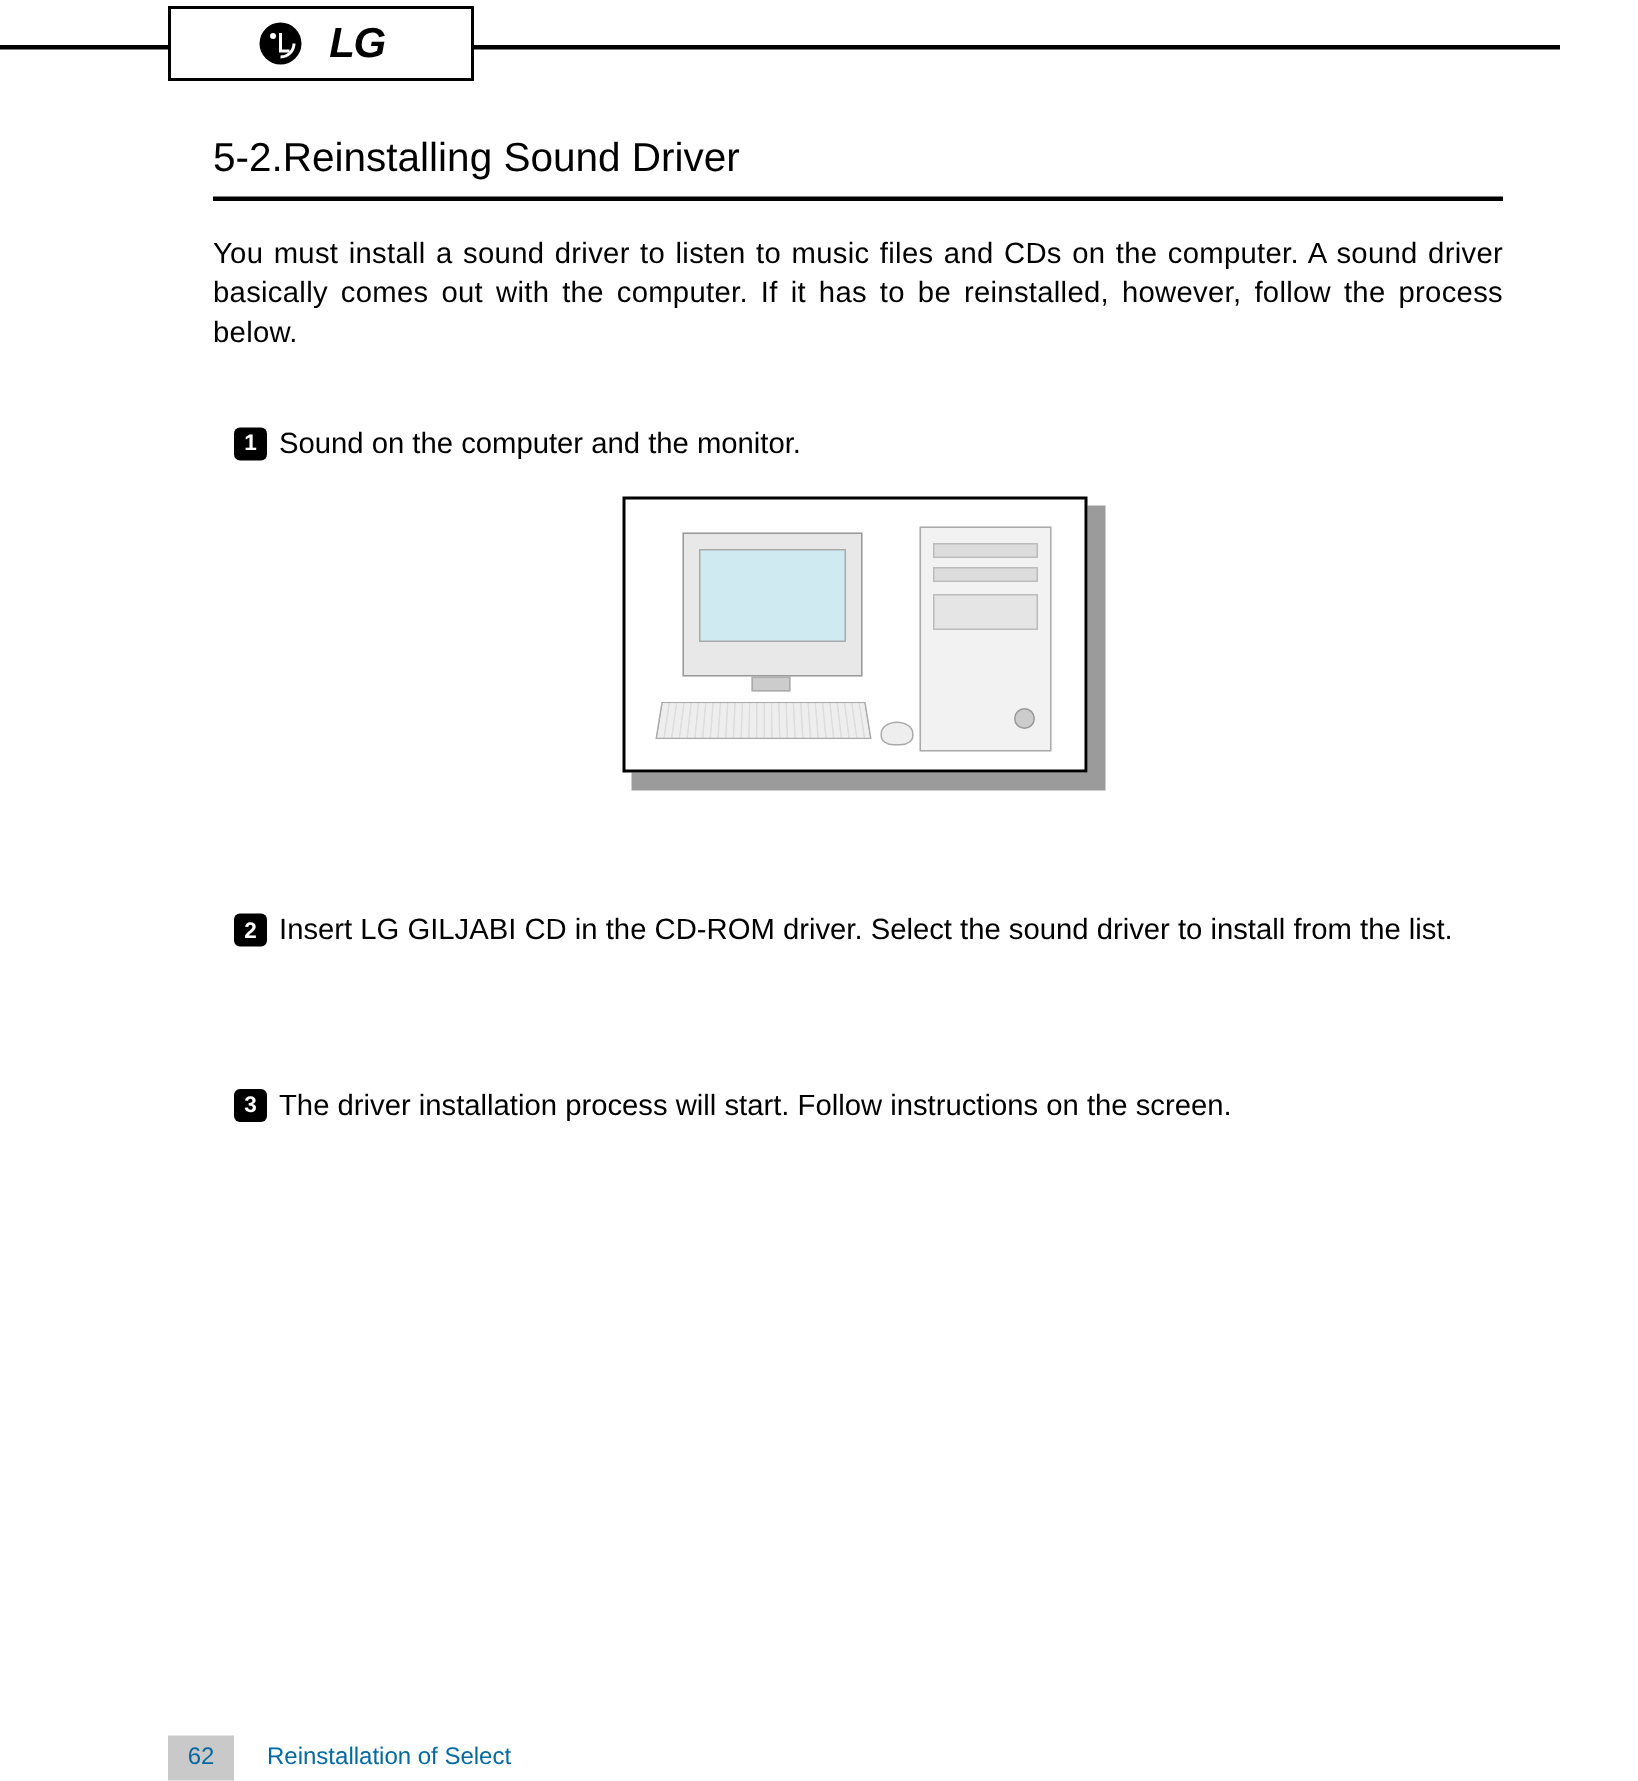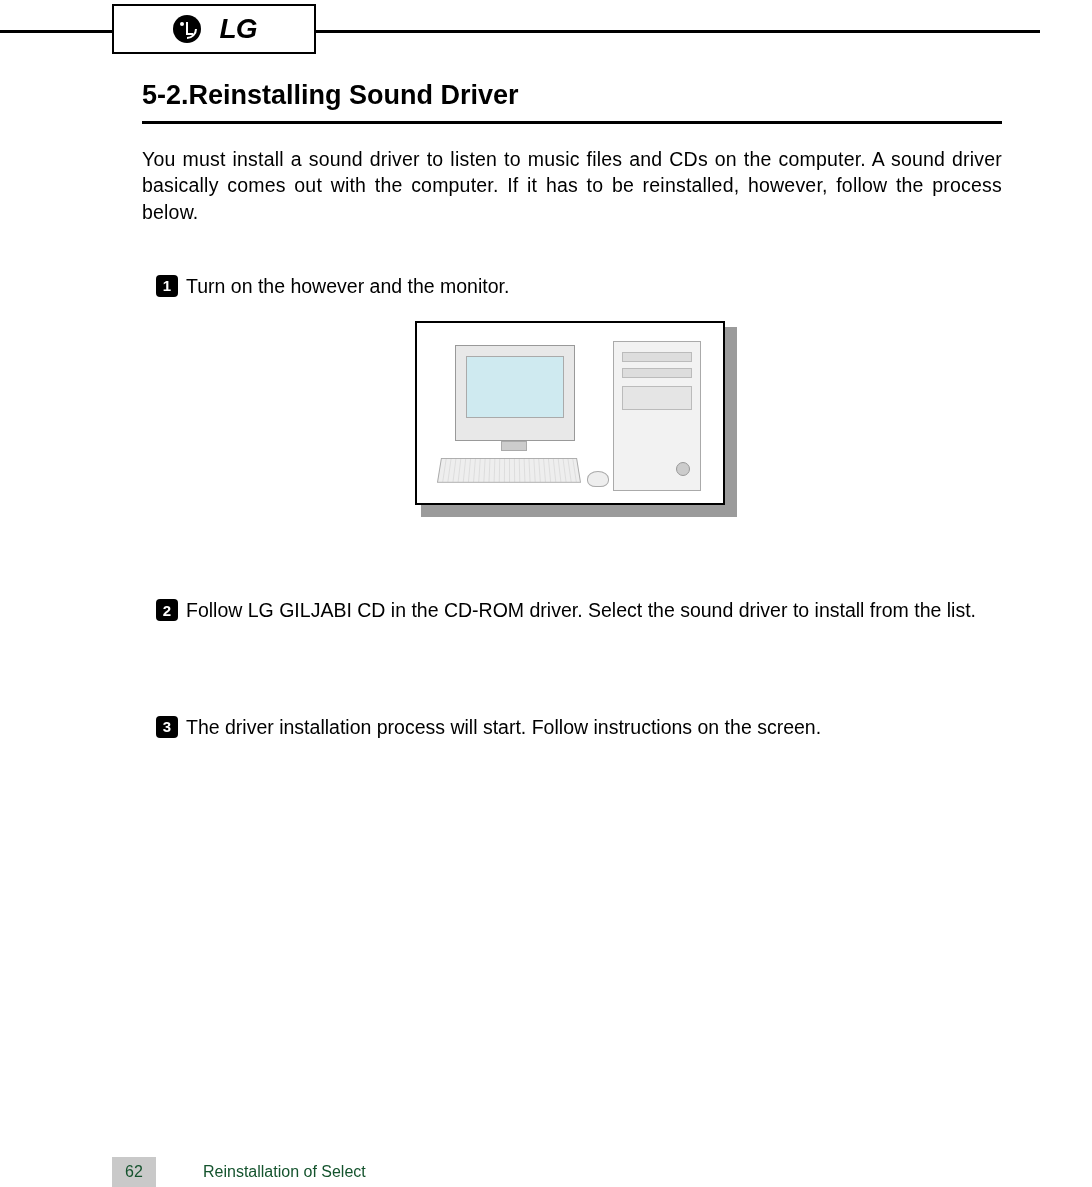--- a/index.html
+++ b/index.html
@@ -40,24 +40,25 @@
     font-style: italic;
     letter-spacing: -1px;
   }
   .content {
     position: absolute;
     top: 80px;
     left: 142px;
     right: 90px;
   }
   .section-title {
-    font-weight: 700;
+    font-weight: 400;
     font-size: 27px;
     color: #000;
     margin-bottom: 10px;
+    margin-top: 10px;
   }
   .title-rule {
     height: 3px;
     background: #000;
     margin-bottom: 22px;
   }
   .intro {
     font-size: 19.5px;
     line-height: 1.35;
     text-align: justify;
@@ -147,22 +148,21 @@
   .tower .btn{position:absolute; right:10px; bottom:14px; width:14px; height:14px; border-radius:50%; background:#ccc; border:1px solid #999;}
 
   .step2 { margin-top: 80px; }
   .step3 { margin-top: 90px; }
 
   .footer {
     position: absolute;
     left: 112px; bottom: 0;
     display: flex; align-items: center;
     font-size: 16px;
-    color: #14532d;
-    gap: 25px;
+    color: #0369a1;
   }
   .footer .pn {
     background: #c9c9c9;
     width: 44px; height: 30px;
     display: inline-flex; align-items: center; justify-content: center;
     margin-right: 22px;
     font-size: 16px;
   }
 </style>
 </head>
@@ -183,21 +183,21 @@
 </div>
 
 <div class="content">
   <h2 class="section-title">5-2.Reinstalling Sound Driver</h2>
   <div class="title-rule"></div>
   <p class="intro">You must install a sound driver to listen to music files and CDs on the computer. A sound driver basically comes out with the computer. If it has to be reinstalled, however, follow the process below.</p>
 
   <div class="step">
     <div class="row">
       <span class="num">1</span>
-      <span class="txt">Turn on the however and the monitor.</span>
+      <span class="txt">Sound on the computer and the monitor.</span>
     </div>
     <div class="illust-wrap">
       <div class="illust-shadow">
         <div class="illust-frame">
           <div class="monitor"></div>
           <div class="monitor-stand"></div>
           <div class="keyboard"></div>
           <div class="mouse"></div>
           <div class="tower">
             <div class="drive"></div>
@@ -206,21 +206,21 @@
             <div class="btn"></div>
           </div>
         </div>
       </div>
     </div>
   </div>
 
   <div class="step step2">
     <div class="row">
       <span class="num">2</span>
-      <span class="txt">Follow LG GILJABI CD in the CD-ROM driver. Select the sound driver to install from the list.</span>
+      <span class="txt">Insert LG GILJABI CD in the CD-ROM driver. Select the sound driver to install from the list.</span>
     </div>
   </div>
 
   <div class="step step3">
     <div class="row">
       <span class="num">3</span>
       <span class="txt">The driver installation process will start. Follow instructions on the screen.</span>
     </div>
   </div>
 </div>

